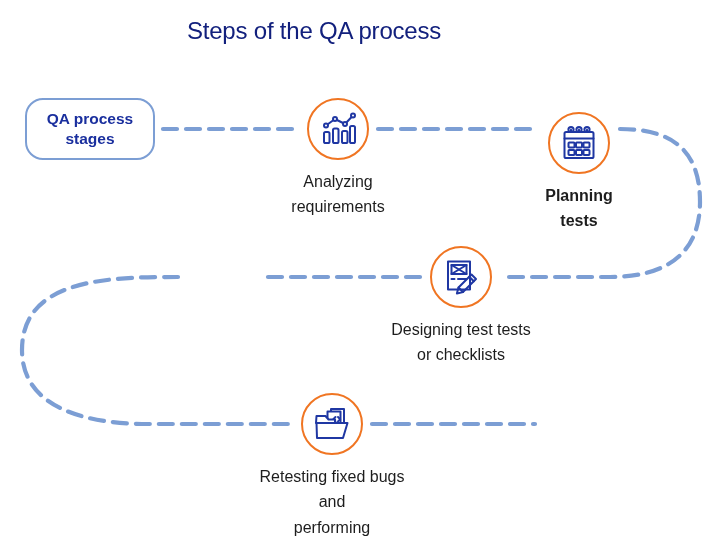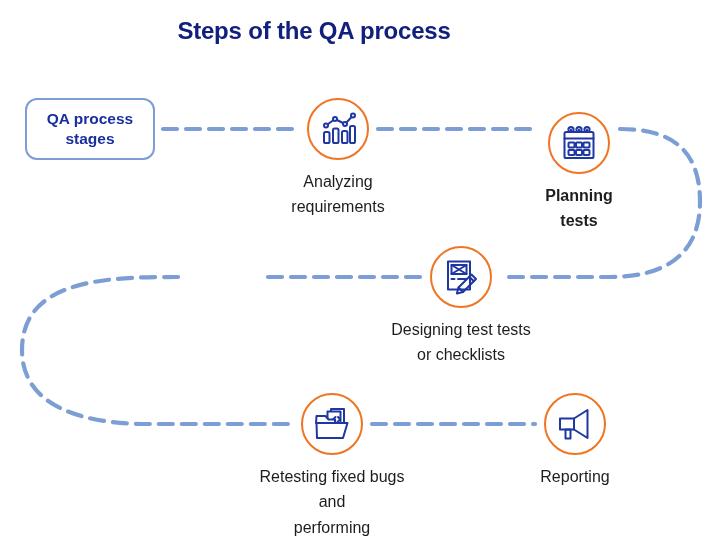--- a/index.html
+++ b/index.html
@@ -20,21 +20,21 @@
   }
 
   
   .title {
     position: absolute;
     left: 0;
     top: 17px;
     width: 628px;
     text-align: center;
     font-size: 24px;
-    font-weight: bold;
+    font-weight: normal;
     color: #12207d;
     letter-spacing: -0.2px;
   }
 
   
   .path-svg {
     position: absolute;
     left: 0;
     top: 0;
     width: 720px;
@@ -42,21 +42,21 @@
   }
 
   
   .stage-box {
     position: absolute;
     left: 25px;
     top: 98px;
     width: 130px;
     height: 62px;
     border: 2px solid #7c9ed4;
-    border-radius: 12px;
+    border-radius: 18px;
     background: #ffffff;
     display: flex;
     align-items: center;
     justify-content: center;
     text-align: center;
     box-sizing: border-box;
   }
   .stage-box-label {
     font-size: 15.5px;
     font-weight: bold;
@@ -207,26 +207,14 @@
           <polyline points="25,12 27.2,14.2 25,16.4"></polyline>
           <path d="M3.5 11 h9 l3 3.5 h6.5 v3.5 h-19 z" fill="#ffffff"></path>
           <path d="M3.5 18 h31 l-4.5 15 h-26 z" fill="#ffffff"></path>
         </svg>
       </span>
     </div>
     <div class="caption">Retesting fixed bugs and
 performing regression testing</div>
   </div>
 
-  <div class="node" style="left:575px; top:393px;">
-    <div class="ring">
-      <span>
-        <svg width="38" height="38" viewBox="0 0 38 38" fill="none" stroke="#1f37a3" stroke-width="2" stroke-linecap="round" stroke-linejoin="round">
-          <path d="M4 13.5 h14 v11 h-14 z"></path>
-          <path d="M18 13.5 L31.5 5 v28 L18 24.5 z"></path>
-          <path d="M9.5 24.5 h5 v9 h-5 z"></path>
-        </svg>
-      </span>
-    </div>
-    <div class="caption">Reporting</div>
-  </div>
 
 </div>
 
 </body></html>

